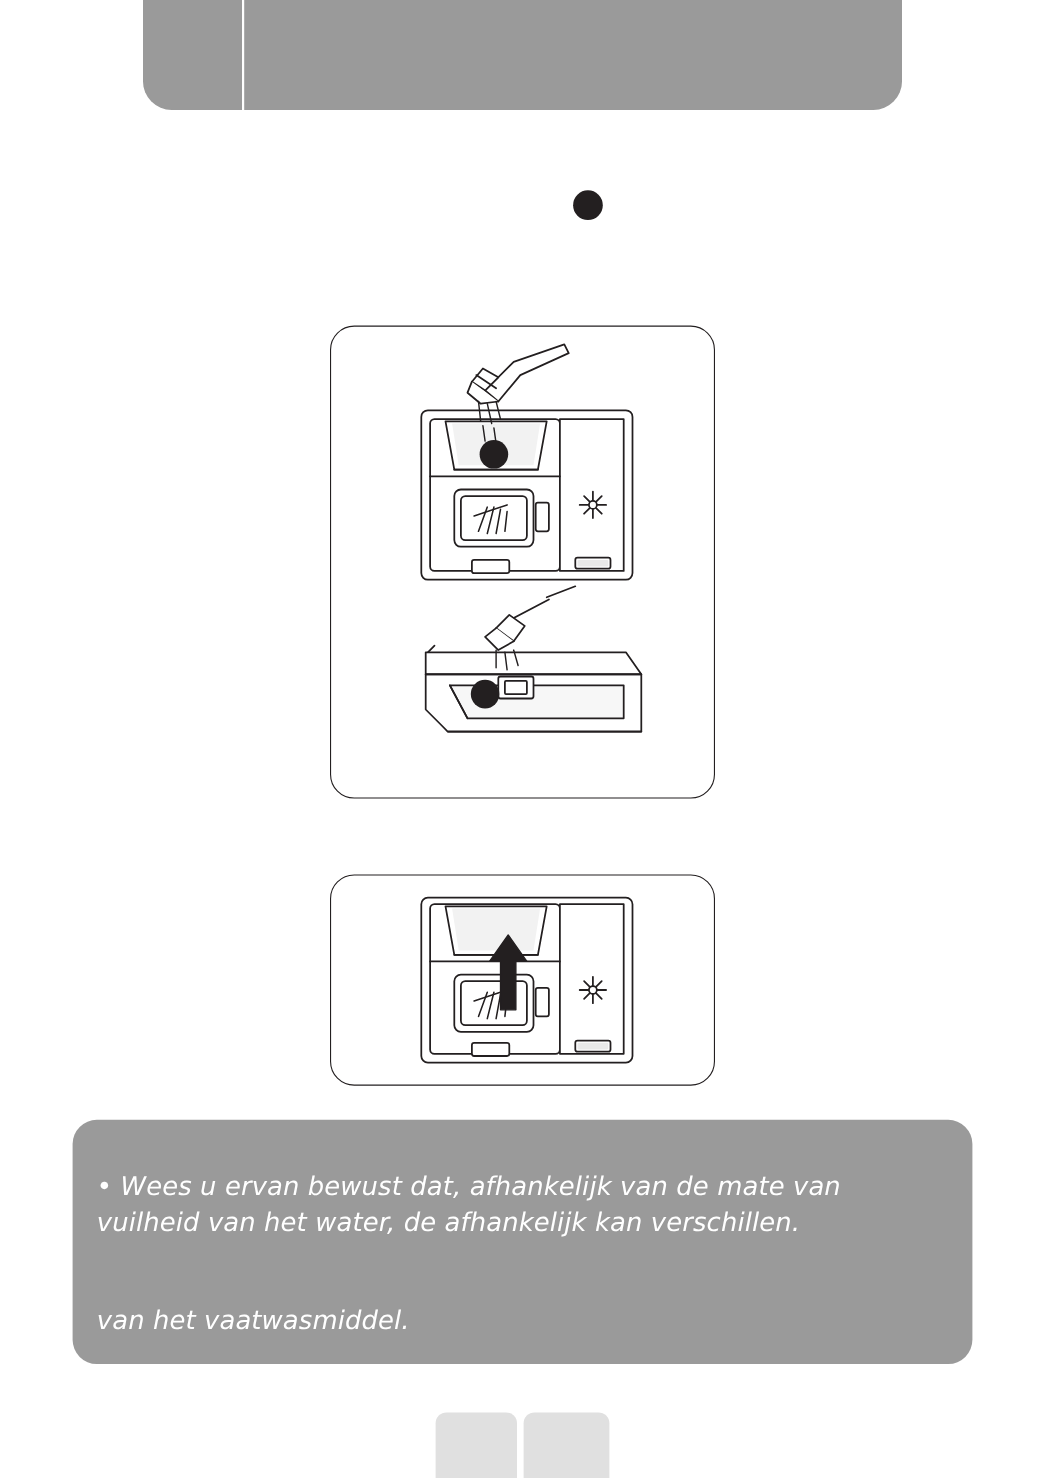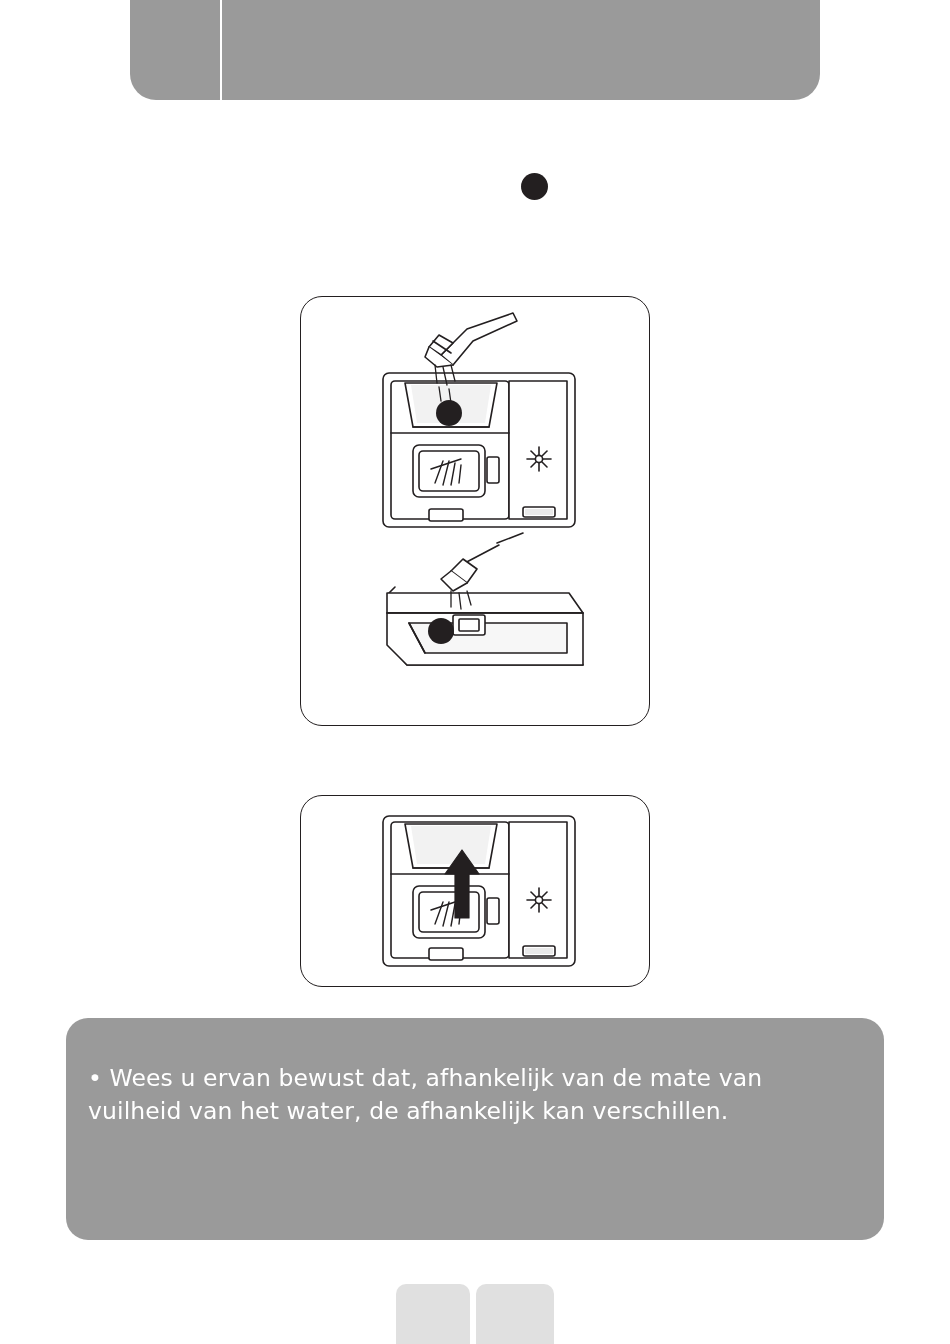--- a/index.html
+++ b/index.html
@@ -89,20 +89,21 @@
     border-radius: 22px;
     box-sizing: border-box;
     padding: 44px 28px 20px 22px;
   }
   .note-line {
     color: #ffffff;
     font-size: 23.5px;
     line-height: 33px;
     margin: 0;
     letter-spacing: 0.1px;
+    font-style: italic;
   }
   .note-line.spaced { margin-top: 56px; }
 
   
   .footer-tab {
     position: absolute;
     bottom: -20px;
     height: 80px;
     background: #e0e0e0;
     border-top-left-radius: 10px;
@@ -246,20 +247,21 @@
 
     <g>
       <path d="M154 122 L154 78 L144 78 L161 54 L178 78 L168 78 L168 122 Z" fill="#231f20" stroke="#231f20" stroke-width="1.2"></path>
     </g>
   </svg>
 </div>
 
 <div class="note-box">
   <p class="note-line">• Wees u ervan bewust dat, afhankelijk van de mate van</p>
   <p class="note-line">vuilheid van het water, de afhankelijk kan verschillen.</p>
+  <p class="note-line spaced">van het vaatwasmiddel.</p>
 </div>
 
 <div class="footer-tab footer-tab-left">
   <div class="footer-num"></div>
 </div>
 <div class="footer-tab footer-tab-right">
   <div class="footer-num"></div>
 </div>
 
 </body></html>

